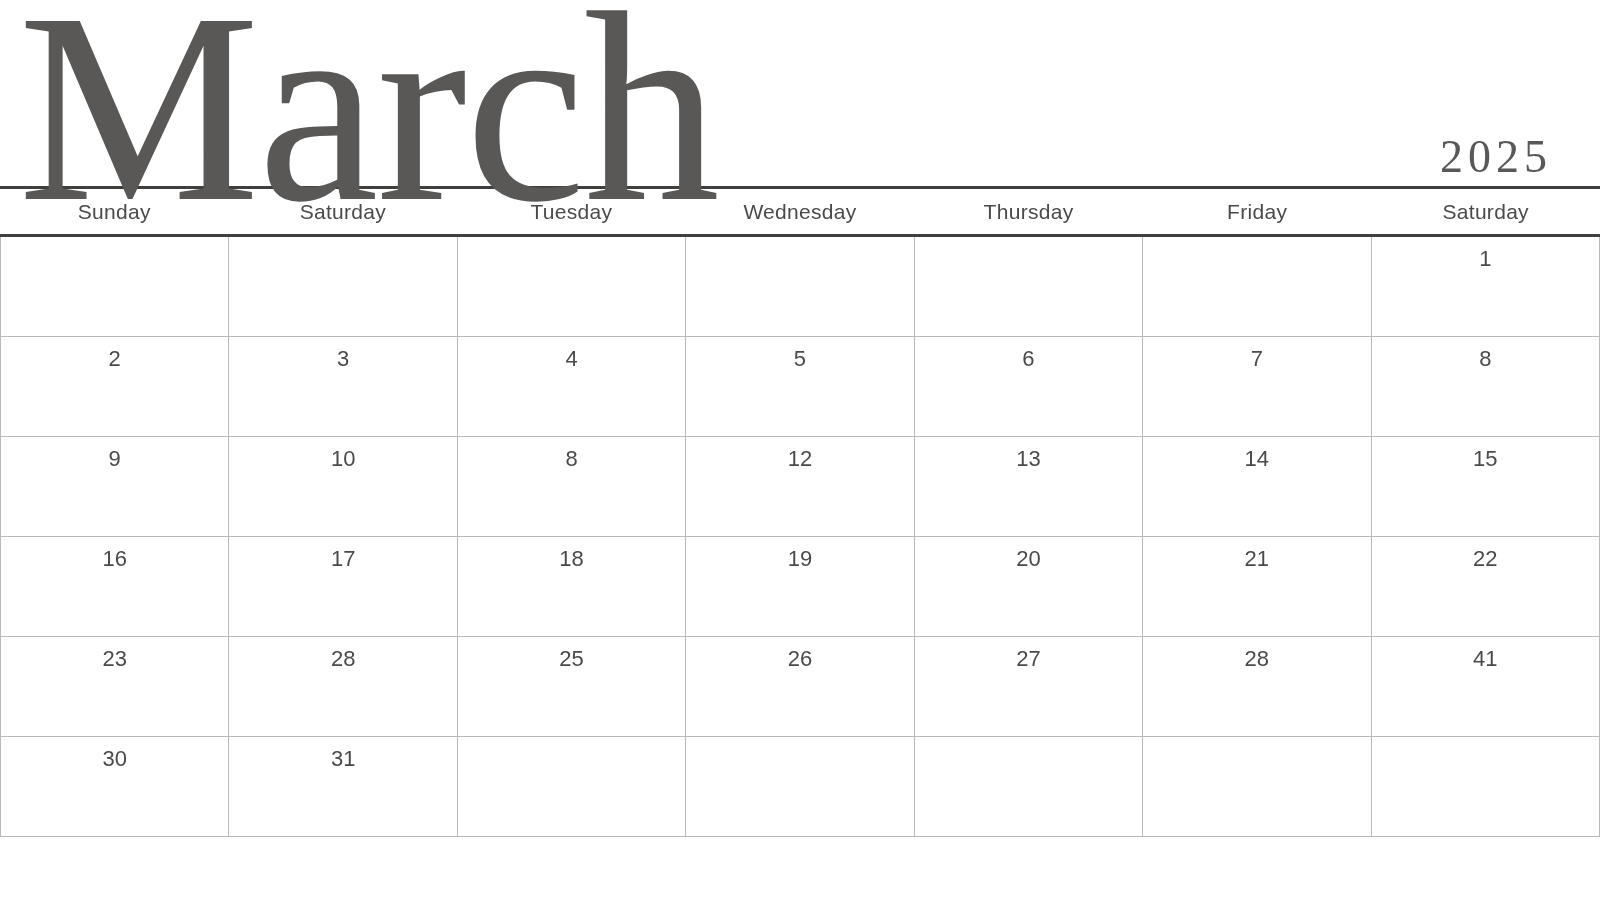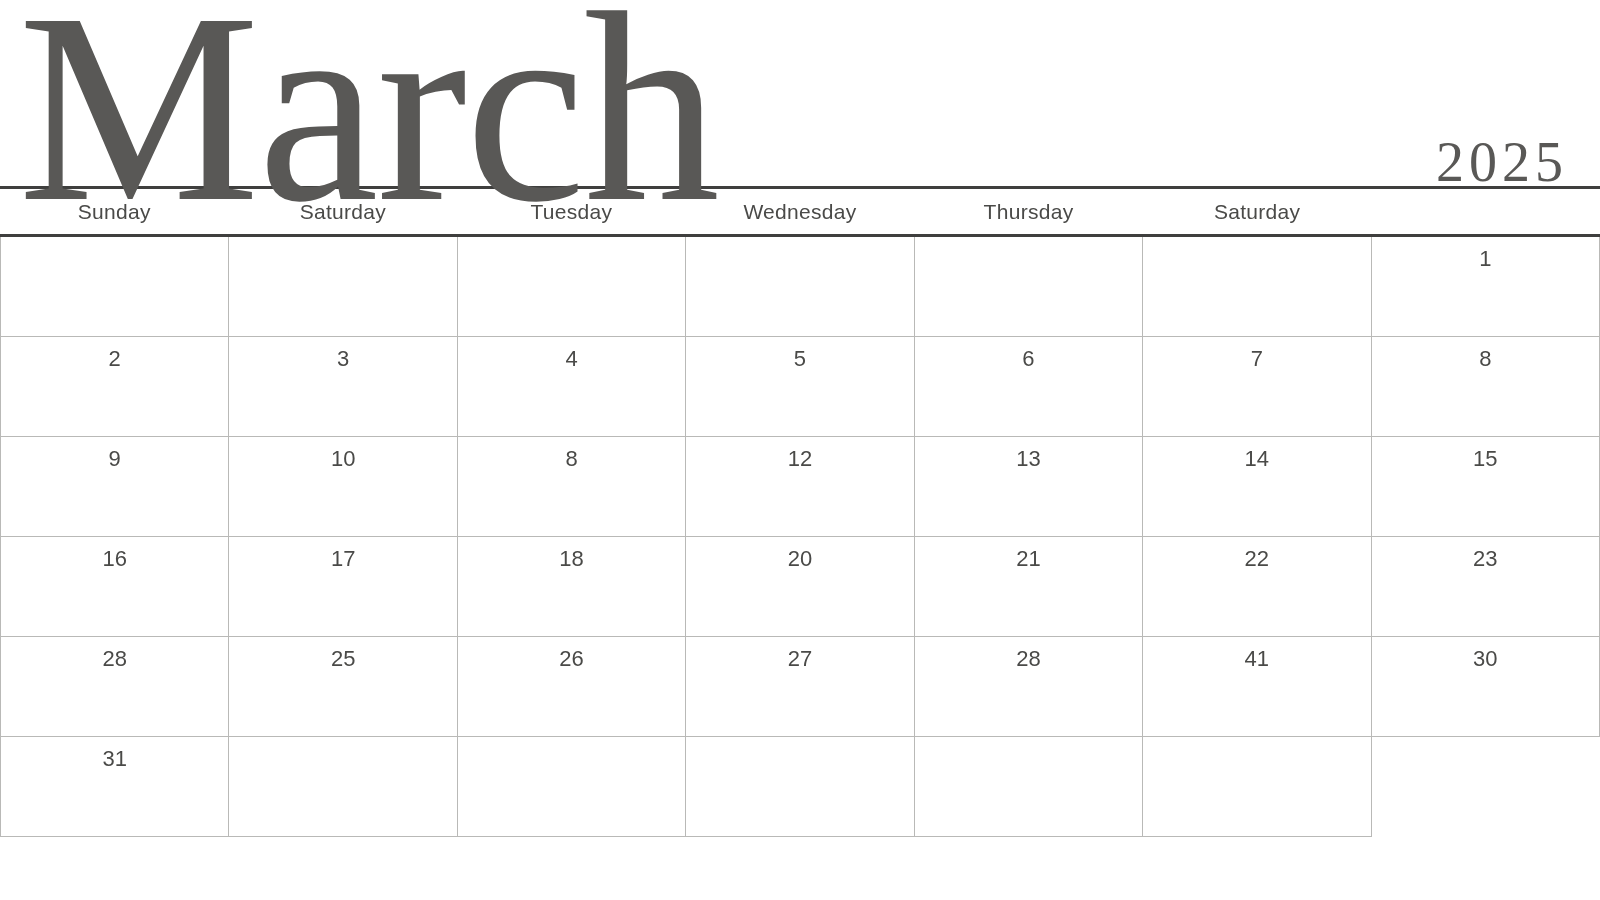--- a/index.html
+++ b/index.html
@@ -37,24 +37,24 @@
     font-size: 272px;
     line-height: 1;
     letter-spacing: -2px;
     color: #595856;
     font-weight: 400;
     white-space: nowrap;
   }
 
   .year-label {
     position: absolute;
-    right: 32px;
+    right: 48px;
     top: 130px;
     font-family: "Liberation Serif", serif;
-    font-size: 56px;
+    font-size: 46px;
     letter-spacing: 5px;
     color: #595856;
     font-weight: 400;
   }
 
   
   .weekday-row {
     display: grid;
     grid-template-columns: repeat(7, 1fr);
     height: 51px;
@@ -109,20 +109,21 @@
     <div class="month-title">March</div>
     <div class="year-label">2025</div>
   </div>
 
   <div class="weekday-row">
     <div class="weekday-cell">Sunday</div>
     <div class="weekday-cell">Saturday</div>
     <div class="weekday-cell">Tuesday</div>
     <div class="weekday-cell">Wednesday</div>
     <div class="weekday-cell">Thursday</div>
+    <div class="weekday-cell">Friday</div>
     <div class="weekday-cell">Saturday</div>
   </div>
 
   <div class="day-grid">
 
     <div class="day-cell empty"></div>
     <div class="day-cell empty"></div>
     <div class="day-cell empty"></div>
     <div class="day-cell empty"></div>
     <div class="day-cell empty"></div>
@@ -178,20 +179,23 @@
     <div class="day-cell">
         <span class="day-number">16</span>
       </div>
     <div class="day-cell">
         <span class="day-number">17</span>
       </div>
     <div class="day-cell">
         <span class="day-number">18</span>
       </div>
     <div class="day-cell">
+        <span class="day-number">19</span>
+      </div>
+    <div class="day-cell">
         <span class="day-number">20</span>
       </div>
     <div class="day-cell">
         <span class="day-number">21</span>
       </div>
     <div class="day-cell">
         <span class="day-number">22</span>
       </div>
 
     <div class="day-cell">

